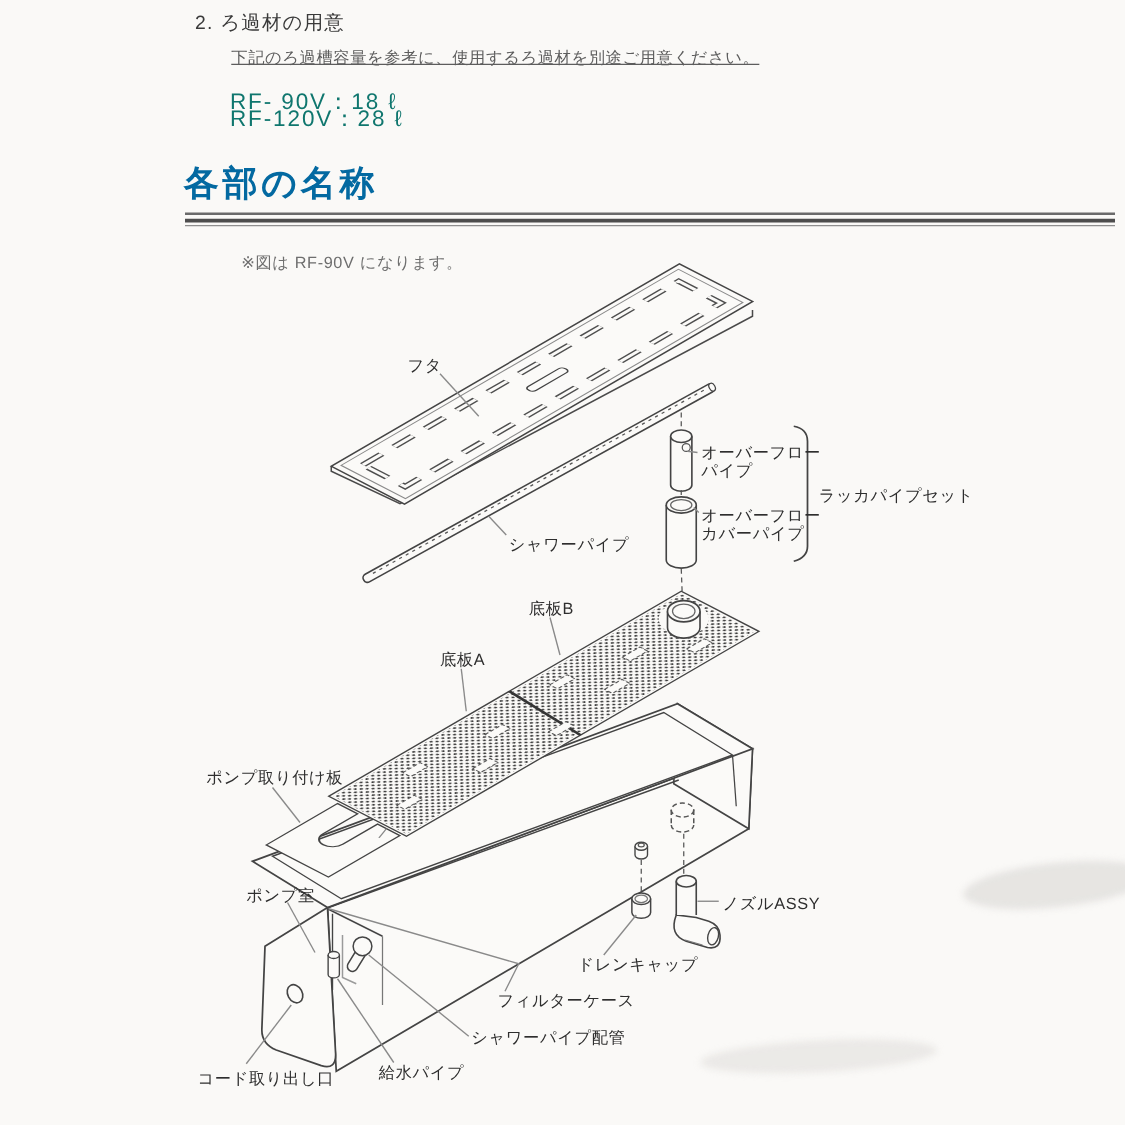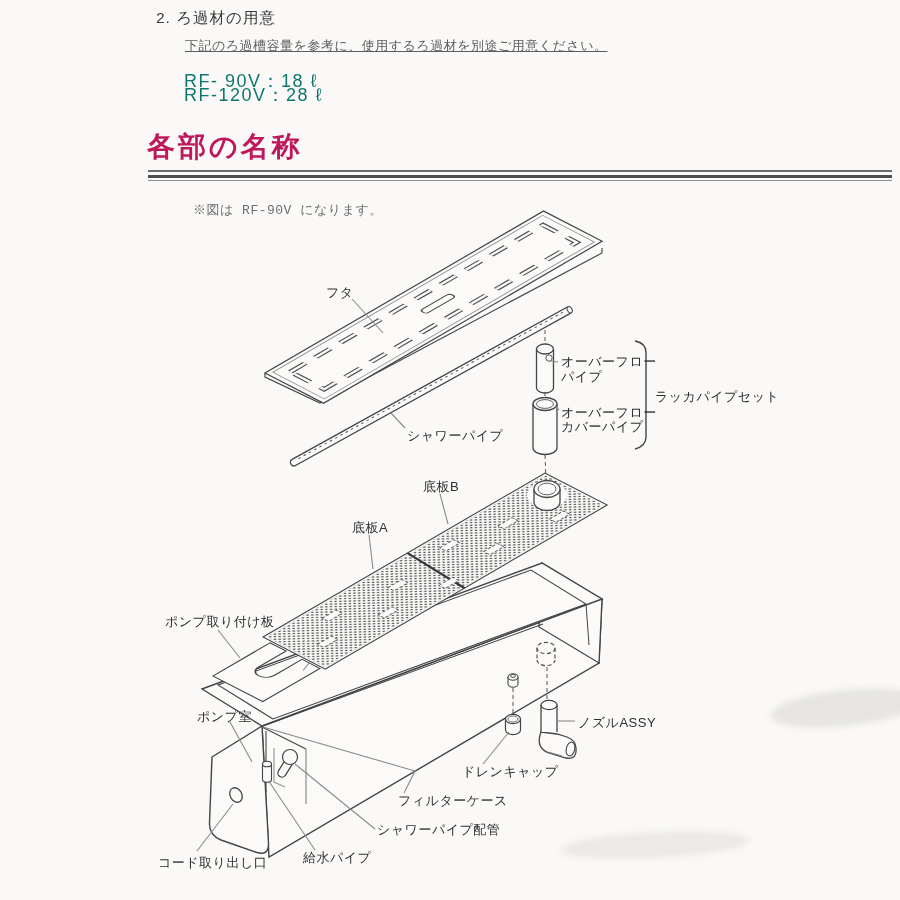--- a/index.html
+++ b/index.html
@@ -9,26 +9,26 @@
     font-family:"Liberation Sans","DejaVu Sans",sans-serif;
     position:relative;overflow:hidden;
     color:#3b3b3b;
   }
   .abs{position:absolute;}
   .sec1-title{left:156px;top:8px;font-size:15.5px;font-weight:normal;color:#3a3a3a;letter-spacing:1px;}
   .sec1-body{left:185px;top:37px;font-size:13px;color:#5d5d5d;letter-spacing:.5px;text-decoration:underline;}
   .spec{font-size:18px;color:#0f766e;letter-spacing:1.5px;margin-top:12px;}
   .spec1{left:184px;top:57px;}
   .spec2{left:184px;top:71px;}
-  .h2{left:147px;top:128px;font-size:28px;font-weight:bold;color:#be185d;letter-spacing:3px;}
+  .h2{left:147px;top:128px;font-size:28px;font-weight:bold;color:#0369a1;letter-spacing:3px;}
   .rule{left:148px;width:744px;background:#5a5a5a;}
   .rule1{top:170px;height:2px;background:#6a6a6a;}
   .rule2{top:175px;height:2.5px;background:#4d4d4d;}
   .rule3{top:179.5px;height:1px;background:#8f8f8f;}
-  .note{left:193px;top:201px;font-size:13px;color:#6e6e6e;letter-spacing:.5px;font-family:Liberation Mono, monospace;}
+  .note{left:193px;top:201px;font-size:13px;color:#6e6e6e;letter-spacing:.5px;}
   svg.diagram{position:absolute;left:0;top:0;}
   svg text{font-family:"Liberation Sans","DejaVu Sans",sans-serif;font-size:13px;fill:#2e2e2e;letter-spacing:.5px;}
   .smudge{position:absolute;border-radius:50%;filter:blur(3px);}
   .smudge.s1{left:770px;top:690px;width:150px;height:36px;background:rgba(185,183,178,.30);transform:rotate(-6deg);}
   .smudge.s2{left:560px;top:832px;width:190px;height:26px;background:rgba(190,188,182,.25);transform:rotate(-3deg);}
 </style>
 </head>
 <body>
 
 <div class="abs sec1-title">2. ろ過材の用意</div>

